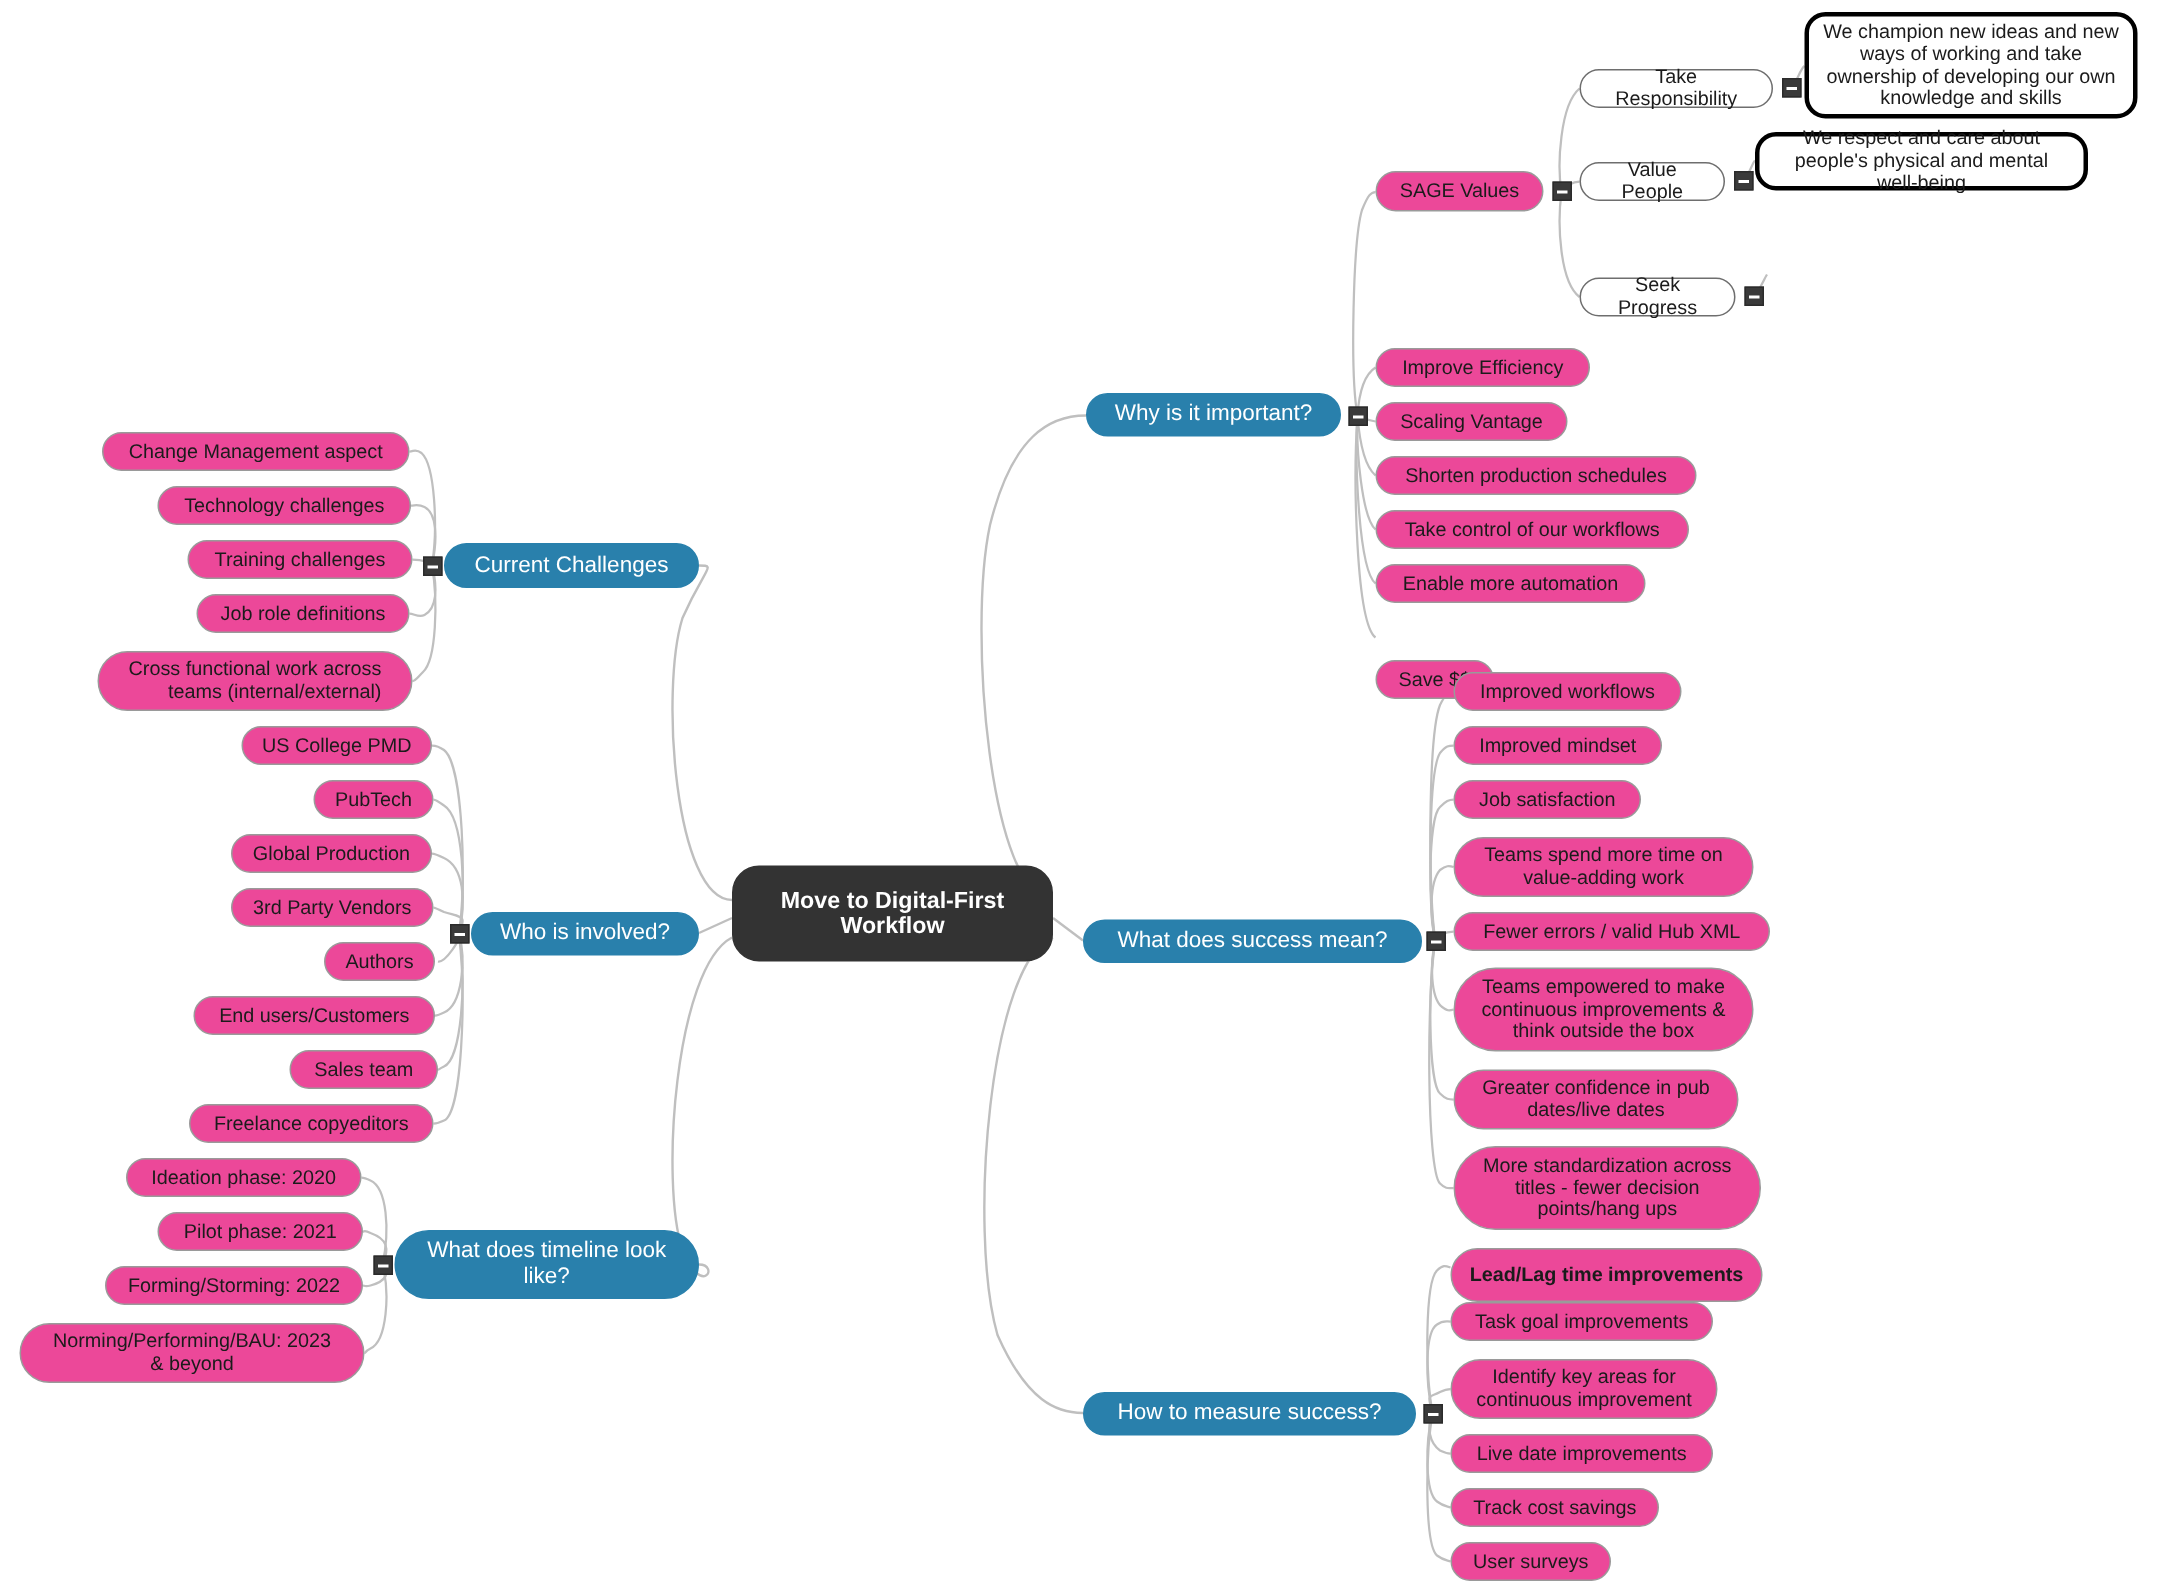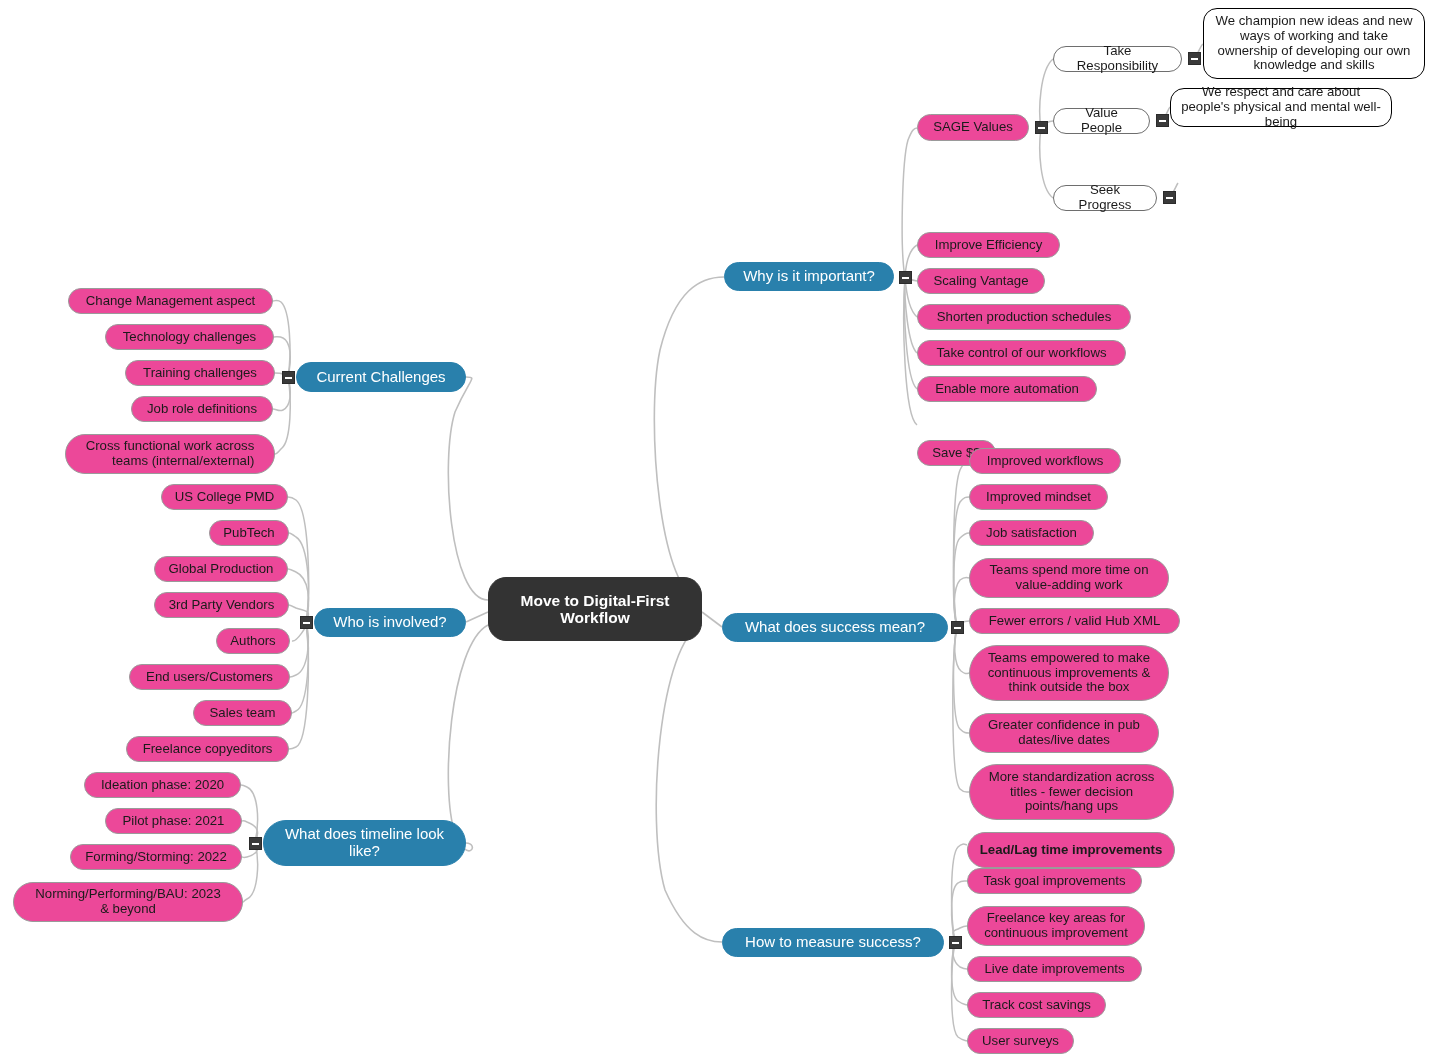--- a/index.html
+++ b/index.html
@@ -59,21 +59,21 @@
     font-size:13.2px;
     border:1px solid #6e6e6e;
     border-radius:999px;
   }
 
   
   .node.desc{
     background:#ffffff;
     color:#1b1b1b;
     font-size:13.2px;
-    border:1px solid #000000;
+    border:3px solid #000000;
     border-radius:14px;
     padding:4px 9px;
   }
 
   
   .toggle{
     position:absolute;
     width:13px;height:13px;
     background:#3a3a3a;
     border:1px solid #2b2b2b;
@@ -217,21 +217,21 @@
 titles - fewer decision
 points/hang ups</div>
 
   <div class="node branch" style="left:722px;top:928px;width:222px;height:29px;">How to measure success?</div>
   <div class="toggle" style="left:949px;top:936px;">
       <i></i>
     </div>
 
   <div class="node leaf" style="left:967px;top:832px;width:208px;height:36px;font-weight:bold;">Lead/Lag time improvements</div>
   <div class="node leaf" style="left:967px;top:868px;width:175px;height:26px;">Task goal improvements</div>
-  <div class="node leaf" style="left:967px;top:906px;width:178px;height:40px;">Freelance key areas for
+  <div class="node leaf" style="left:967px;top:906px;width:178px;height:40px;">Identify key areas for
 continuous improvement</div>
   <div class="node leaf" style="left:967px;top:956px;width:175px;height:26px;">Live date improvements</div>
   <div class="node leaf" style="left:967px;top:992px;width:139px;height:26px;">Track cost savings</div>
   <div class="node leaf" style="left:967px;top:1028px;width:107px;height:26px;">User surveys</div>
 
   <div class="node branch" style="left:296px;top:362px;width:170px;height:30px;">Current Challenges</div>
   <div class="toggle" style="left:282px;top:371px;">
       <i></i>
     </div>
 

